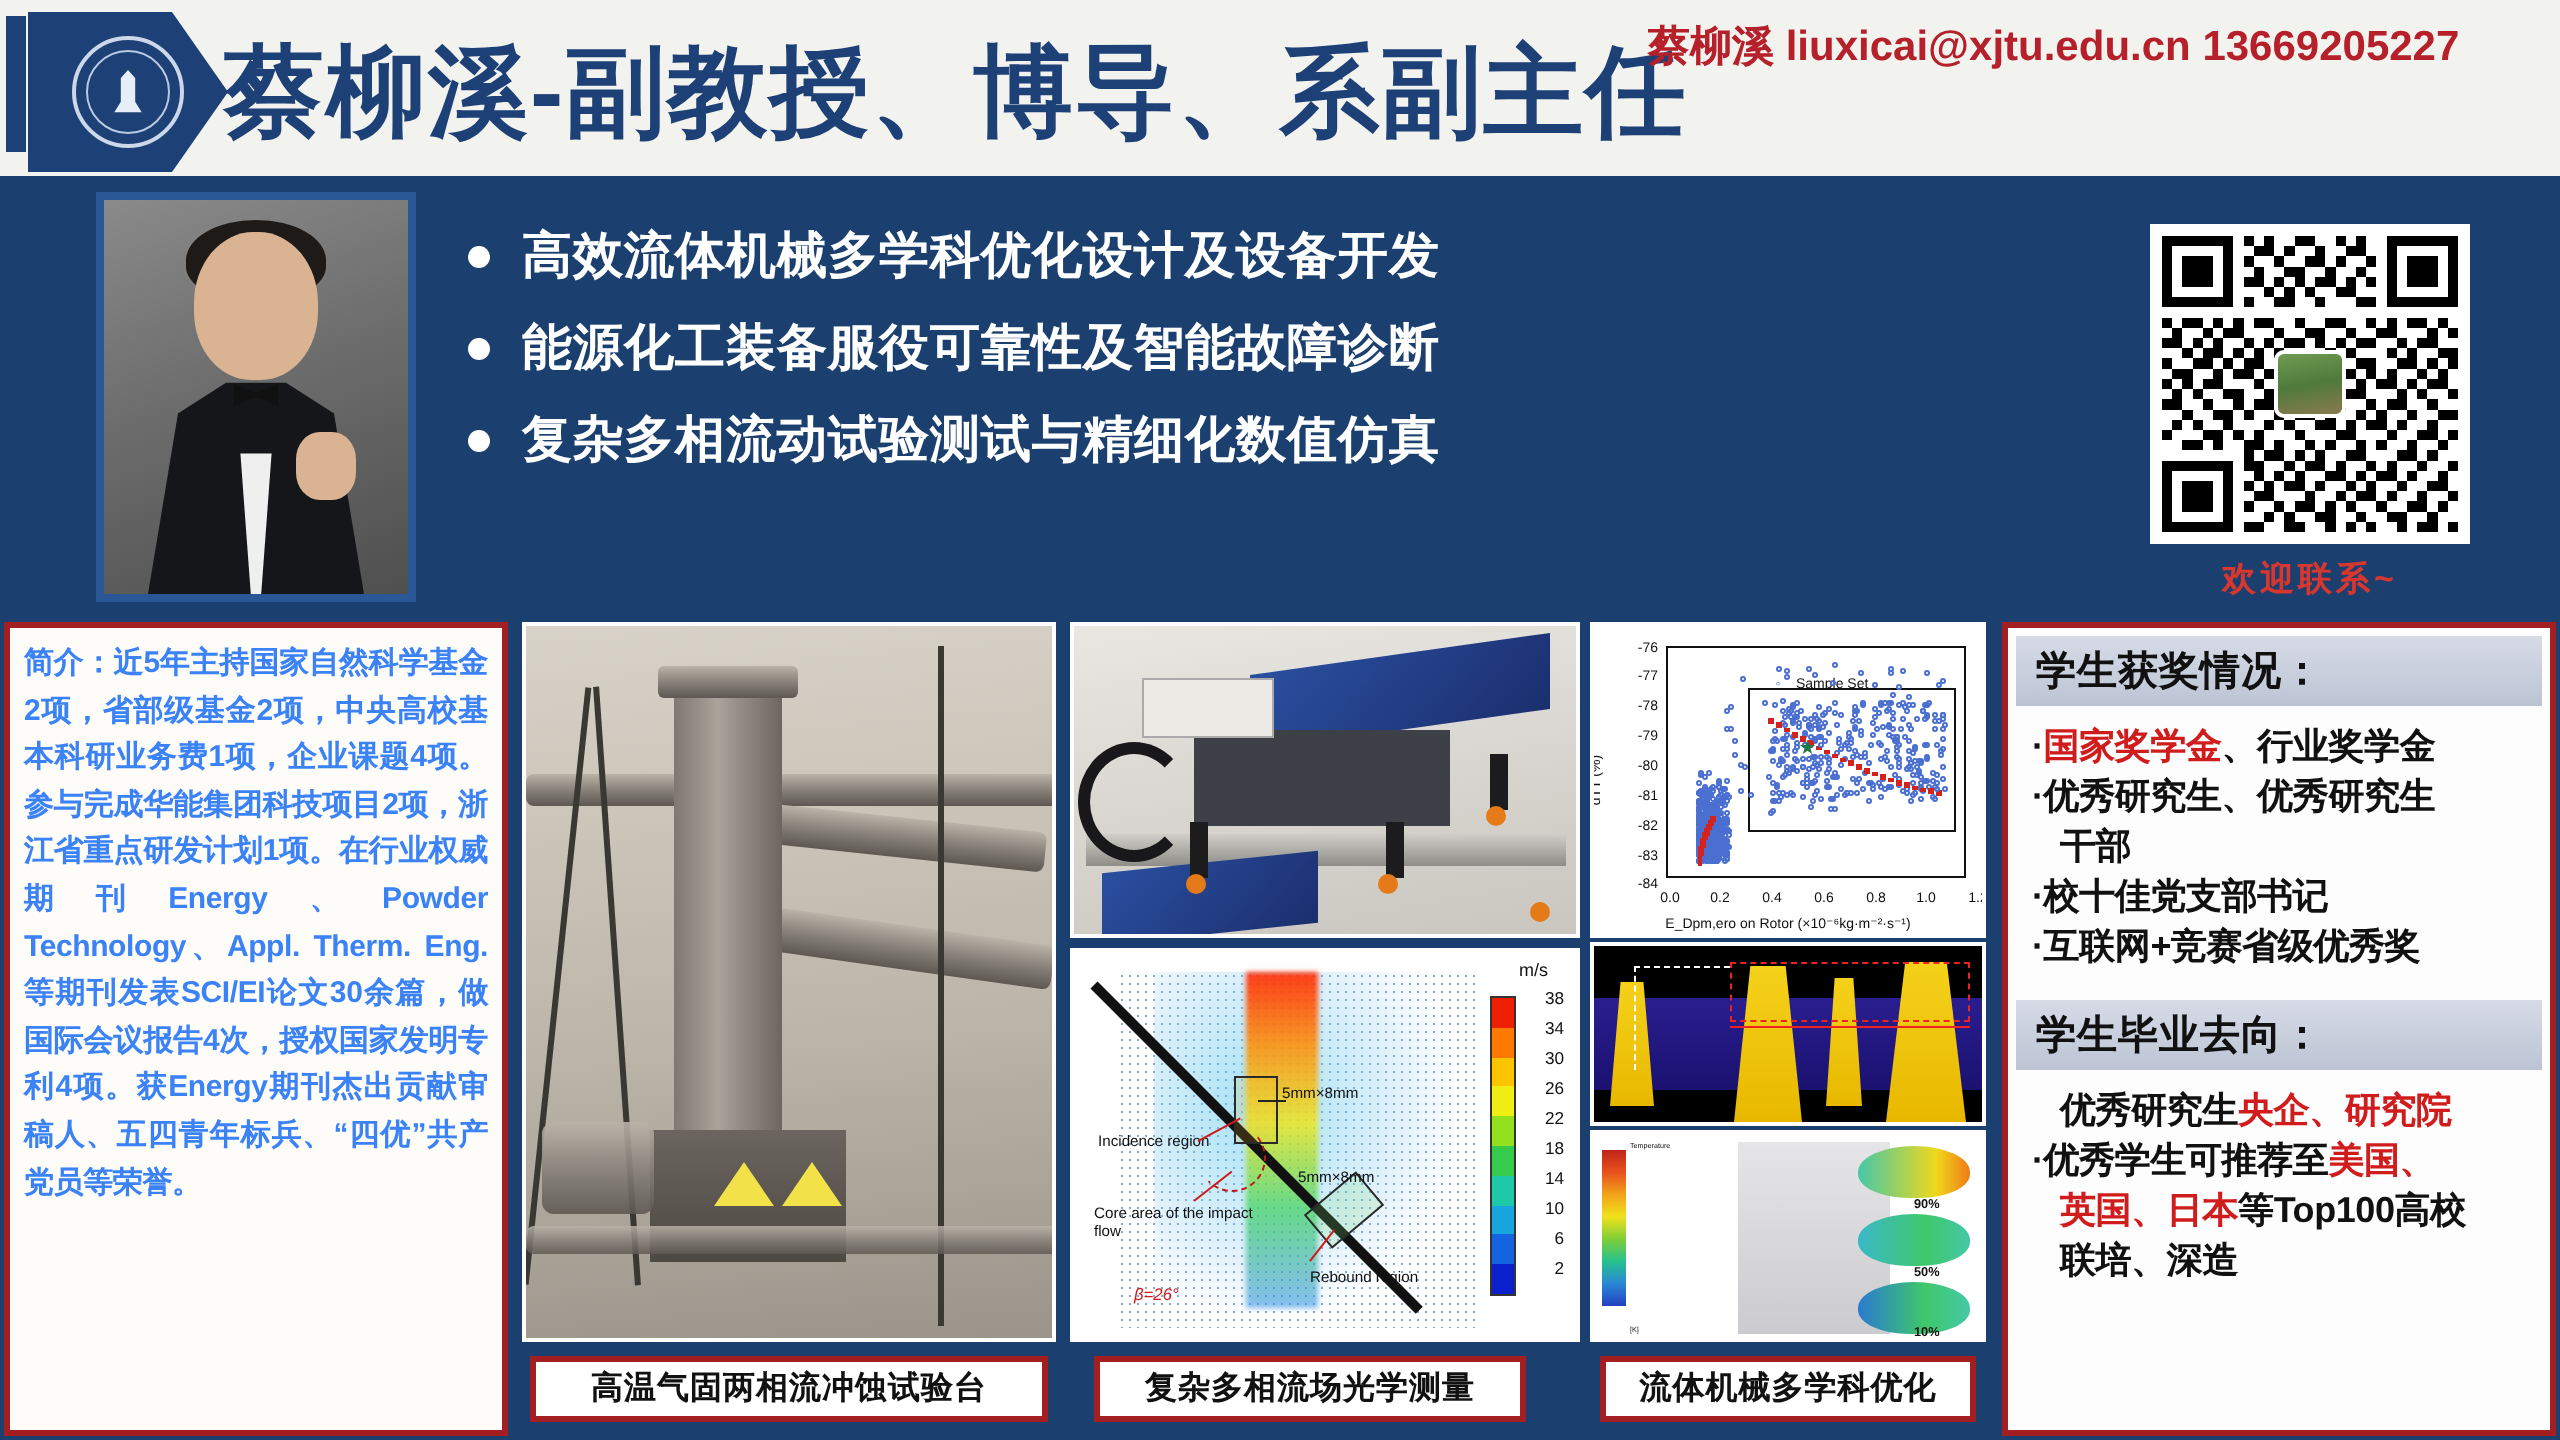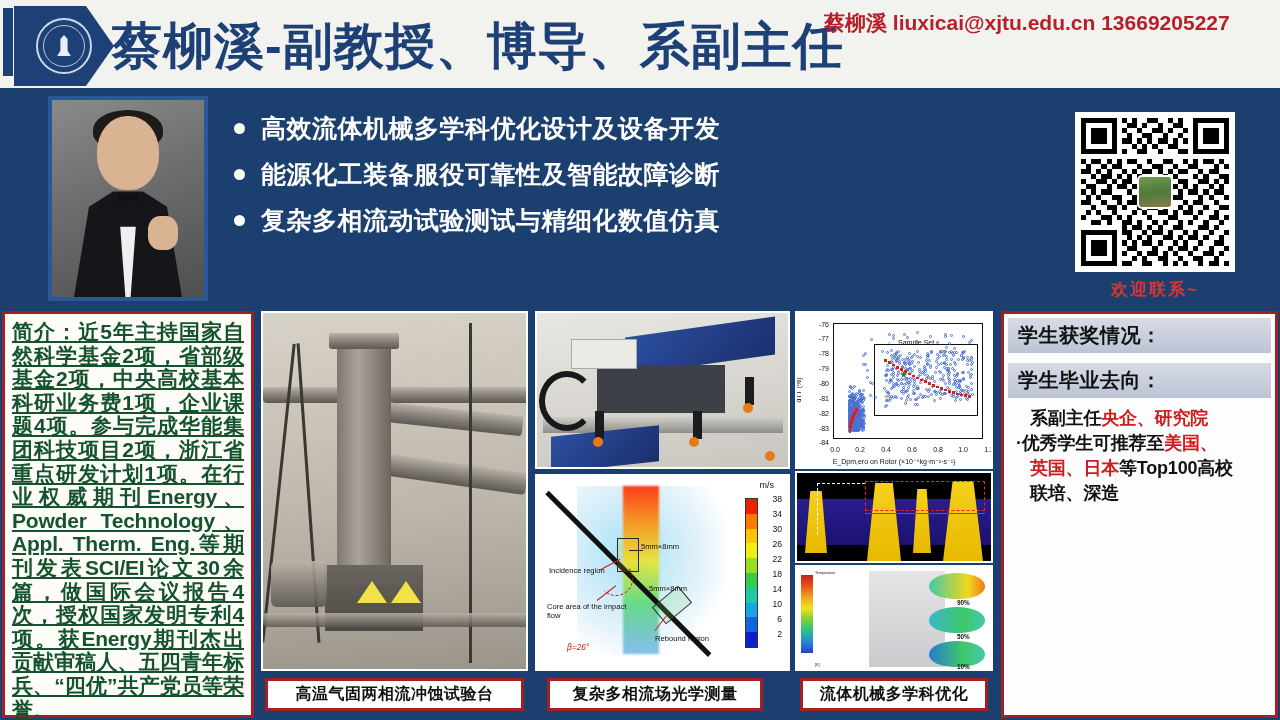--- a/index.html
+++ b/index.html
@@ -128,22 +128,22 @@
     text-align: center; margin-top: 6px; color: #d7372e;
     font-size: 17px; font-weight: bold; letter-spacing: 2px;
   }
 
   
   .bio-panel {
     position: absolute; left: 2px; top: 311px; width: 252px; height: 407px;
     border: 3px solid #a31f22; background: #fdfcf8; padding: 6px 7px;
   }
   .bio-text {
-    font-size: 21px; line-height: 23.6px; color: #14532d;
-    font-weight: 600; text-align: justify; letter-spacing: -0.2px; text-decoration: underline;
+    font-size: 15px; line-height: 23.6px; color: #3b82f6;
+    font-weight: 600; text-align: justify; letter-spacing: -0.2px;
   }
 
   
   .img-a { position: absolute; left: 261px; top: 311px; width: 267px; height: 360px;
            border: 2px solid #ffffff; overflow: hidden; background:#b9b2a6; }
   .img-b { position: absolute; left: 535px; top: 311px; width: 255px; height: 158px;
            border: 2px solid #ffffff; overflow: hidden; background:#dcdcdc; }
   .img-c { position: absolute; left: 535px; top: 474px; width: 255px; height: 197px;
            border: 2px solid #ffffff; overflow: hidden; background:#ffffff; }
   .img-d { position: absolute; left: 795px; top: 311px; width: 198px; height: 158px;
@@ -1712,27 +1712,44 @@
     <div class="tf-pct" style="left:160px;top:66px;">50%</div>
     <div class="tf-pct" style="left:160px;top:96px;">10%</div>
   </div>
 
   <div class="caption cap-1">高温气固两相流冲蚀试验台</div>
   <div class="caption cap-2">复杂多相流场光学测量</div>
   <div class="caption cap-3">流体机械多学科优化</div>
 
   <div class="right-panel">
     <div class="sec-head">学生获奖情况：</div>
+    <div class="sec-body">
+      <div class="sec-li">
+        <span class="bdot">·</span><span class="red">国家奖学金</span><span>、行业奖学金</span>
+      </div>
+      <div class="sec-li">
+        <span class="bdot">·</span><span>优秀研究生、优秀研究生</span>
+      </div>
+      <div class="sec-li">
+        <span class="indent">干部</span>
+      </div>
+      <div class="sec-li">
+        <span class="bdot">·</span><span>校十佳党支部书记</span>
+      </div>
+      <div class="sec-li">
+        <span class="bdot">·</span><span>互联网+竞赛省级优秀奖</span>
+      </div>
+    </div>
 
     <div class="sec-gap"></div>
 
     <div class="sec-head">学生毕业去向：</div>
     <div class="sec-body">
       <div class="sec-li">
-        <span class="indent"><span>系副主任</span><span class="red">央企、研究院</span></span>
+        <span class="indent"><span>优秀研究生</span><span class="red">央企、研究院</span></span>
       </div>
       <div class="sec-li">
         <span class="bdot">·</span><span>优秀学生可推荐至</span><span class="red">美国、</span>
       </div>
       <div class="sec-li">
         <span class="indent"><span class="red">英国、日本</span><span>等Top100高校</span></span>
       </div>
       <div class="sec-li">
         <span class="indent">联培、深造</span>
       </div>

